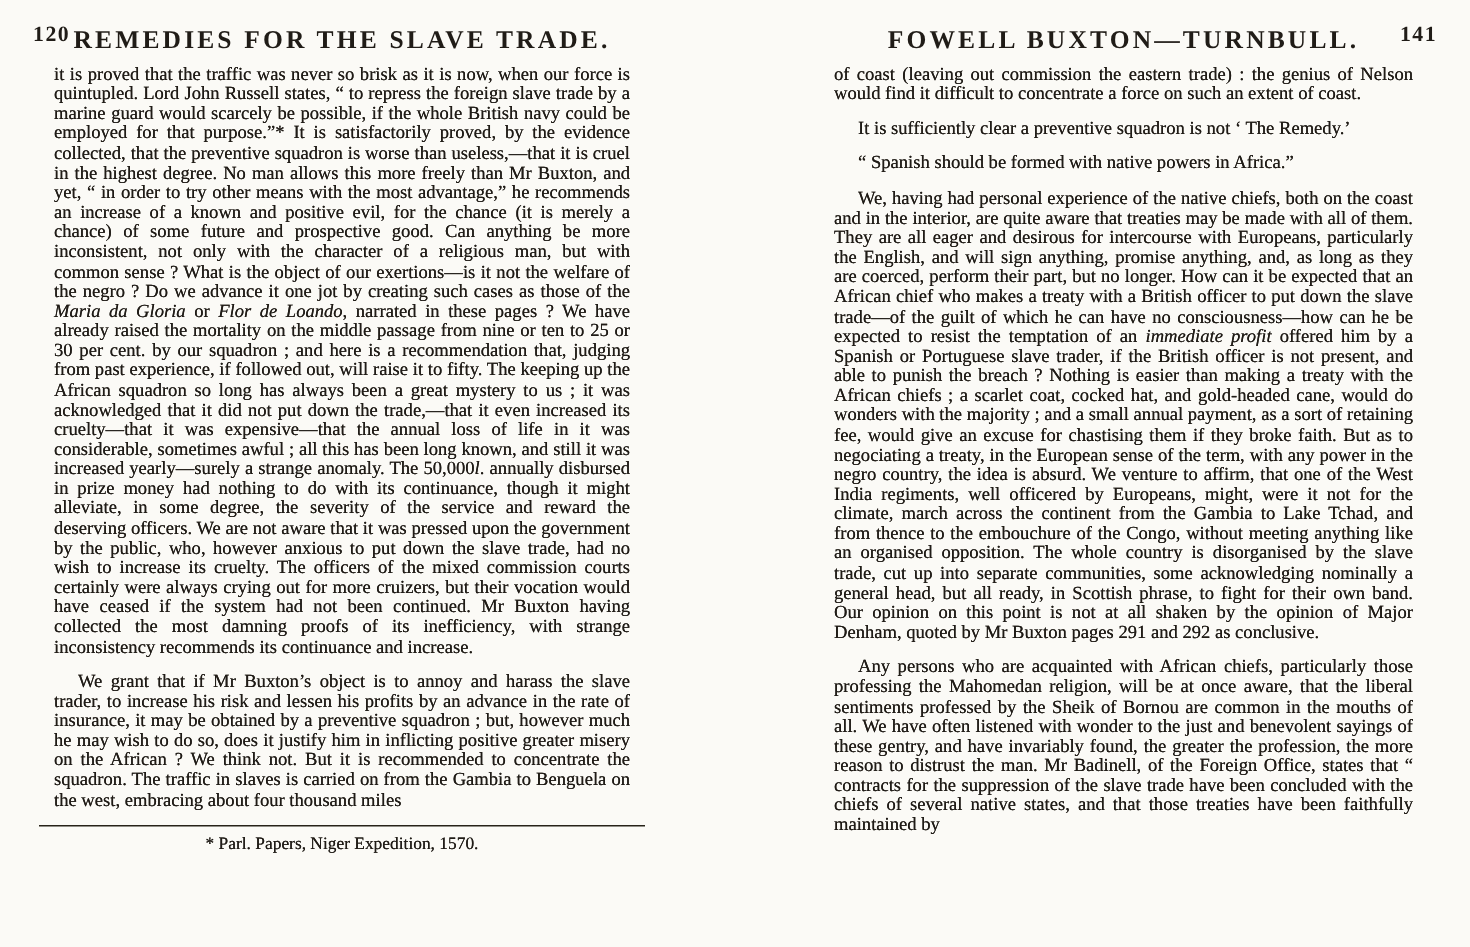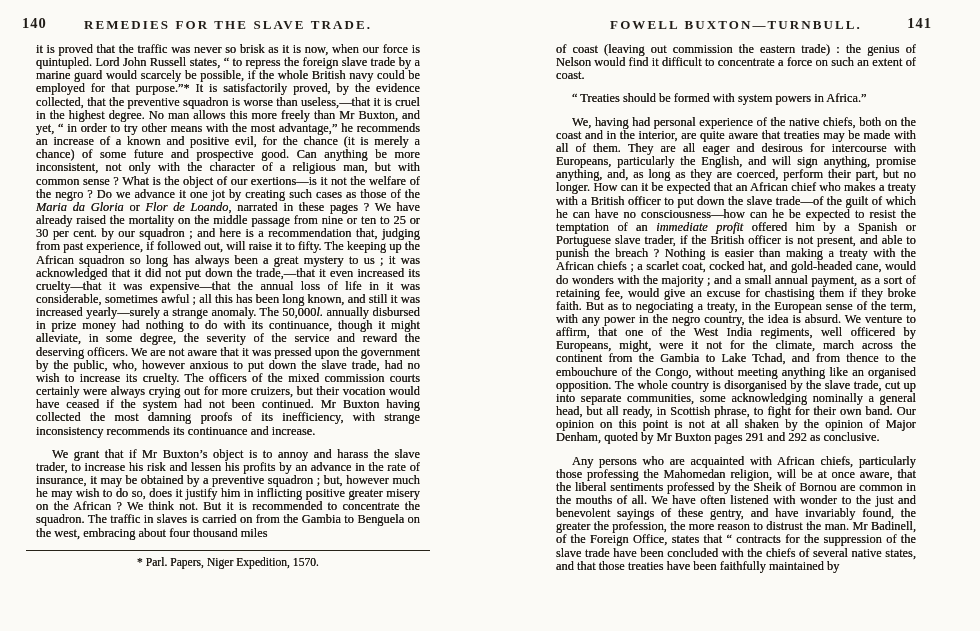--- a/index.html
+++ b/index.html
@@ -5,30 +5,30 @@
   html,body{margin:0;padding:0;}
   body{
     width:980px;height:631px;overflow:hidden;
     background:#fbfaf6;
     font-family:"Liberation Serif","DejaVu Serif",serif;
     color:#201c17;
   }
   .spread{display:flex;width:980px;height:631px;}
   .page{box-sizing:border-box;padding-top:15px;}
   .page-left{width:490px;padding-left:26px;padding-right:60px;}
-  .page-right{width:490px;padding-left:56px;padding-right:54px;}
+  .page-right{width:490px;padding-left:56px;padding-right:28px;}
   .header{position:relative;height:18px;margin-bottom:8px;}
   .pageno{
     position:absolute;top:0;font-weight:bold;font-size:14.5px;letter-spacing:1px;
   }
   .pageno-left{left:-4px;}
   .pageno-right{right:-6px;text-align:center;}
   .running-title{
     position:absolute;left:0;right:0;top:2px;text-align:center;
-    font-weight:bold;font-size:13px;letter-spacing:2.1px;
+    font-weight:bold;font-size:17px;letter-spacing:2.1px;
     white-space:nowrap;
   }
   .body p{
     margin:10px;text-align:justify;
     font-size:12.4px;line-height:13.15px;
     text-shadow:0 0 0.35px currentColor;
   }
   .body p.indent{text-indent:16px;}
   .italic{font-style:italic;}
   .footnote-rule{border:none;border-top:1.3px solid #272319;margin:7px 0 0 0;}
@@ -37,37 +37,38 @@
     text-shadow:0 0 0.35px currentColor;
   }
 </style>
 </head>
 <body>
 
 <div class="spread">
 
   <div class="page page-left">
     <div class="header">
-      <span class="pageno pageno-left">140</span>
+      <span class="pageno pageno-left">120</span>
       <span class="running-title">REMEDIES FOR THE SLAVE TRADE.</span>
     </div>
     <div class="body">
         <p class=""><span>it is proved that the traffic was never so brisk as it is now, when our force is quintupled. Lord John Russell states, “ to repress the foreign slave trade by a marine guard would scarcely be possible, if the whole British navy could be employed for that purpose.”* It is satisfactorily proved, by the evidence collected, that the preventive squadron is worse than useless,—that it is cruel in the highest degree. No man allows this more freely than Mr Buxton, and yet, “ in order to try other means with the most advantage,” he recommends an increase of a known and positive evil, for the chance (it is merely a chance) of some future and prospective good. Can anything be more inconsistent, not only with the character of a religious man, but with common sense ? What is the object of our exertions—is it not the welfare of the negro ? Do we advance it one jot by creating such cases as those of the </span><span class="italic">Maria da Gloria</span><span> or </span><span class="italic">Flor de Loando</span><span>, narrated in these pages ? We have already raised the mortality on the middle passage from nine or ten to 25 or 30 per cent. by our squadron ; and here is a recommendation that, judging from past experience, if followed out, will raise it to fifty. The keeping up the African squadron so long has always been a great mystery to us ; it was acknowledged that it did not put down the trade,—that it even increased its cruelty—that it was expensive—that the annual loss of life in it was considerable, sometimes awful ; all this has been long known, and still it was increased yearly—surely a strange anomaly. The 50,000</span><span class="italic">l</span><span>. annually disbursed in prize money had nothing to do with its continuance, though it might alleviate, in some degree, the severity of the service and reward the deserving officers. We are not aware that it was pressed upon the government by the public, who, however anxious to put down the slave trade, had no wish to increase its cruelty. The officers of the mixed commission courts certainly were always crying out for more cruizers, but their vocation would have ceased if the system had not been continued. Mr Buxton having collected the most damning proofs of its inefficiency, with strange inconsistency recommends its continuance and increase.</span></p>
         <p class="indent"><span>We grant that if Mr Buxton’s object is to annoy and harass the slave trader, to increase his risk and lessen his profits by an advance in the rate of insurance, it may be obtained by a preventive squadron ; but, however much he may wish to do so, does it justify him in inflicting positive greater misery on the African ? We think not. But it is recommended to concentrate the squadron. The traffic in slaves is carried on from the Gambia to Benguela on the west, embracing about four thousand miles</span></p>
       </div>
     <hr class="footnote-rule">
     <div class="footnote">* Parl. Papers, Niger Expedition, 1570.</div>
   </div>
 
   <div class="page page-right">
     <div class="header">
       <span class="running-title">FOWELL BUXTON—TURNBULL.</span>
       <span class="pageno pageno-right">141</span>
     </div>
     <div class="body">
         <p class=""><span>of coast (leaving out commission the eastern trade) : the genius of Nelson would find it difficult to concentrate a force on such an extent of coast.</span></p>
-        <p class="indent"><span>“ Treaties should be formed with system powers in Africa.”</span></p>
+        <p class="indent"><span>It is sufficiently clear a preventive squadron is not ‘ The Remedy.’</span></p>
+        <p class="indent"><span>“ Spanish should be formed with native powers in Africa.”</span></p>
         <p class="indent"><span>We, having had personal experience of the native chiefs, both on the coast and in the interior, are quite aware that treaties may be made with all of them. They are all eager and desirous for intercourse with Europeans, particularly the English, and will sign anything, promise anything, and, as long as they are coerced, perform their part, but no longer. How can it be expected that an African chief who makes a treaty with a British officer to put down the slave trade—of the guilt of which he can have no consciousness—how can he be expected to resist the temptation of an </span><span class="italic">immediate profit</span><span> offered him by a Spanish or Portuguese slave trader, if the British officer is not present, and able to punish the breach ? Nothing is easier than making a treaty with the African chiefs ; a scarlet coat, cocked hat, and gold-headed cane, would do wonders with the majority ; and a small annual payment, as a sort of retaining fee, would give an excuse for chastising them if they broke faith. But as to negociating a treaty, in the European sense of the term, with any power in the negro country, the idea is absurd. We venture to affirm, that one of the West India regiments, well officered by Europeans, might, were it not for the climate, march across the continent from the Gambia to Lake Tchad, and from thence to the embouchure of the Congo, without meeting anything like an organised opposition. The whole country is disorganised by the slave trade, cut up into separate communities, some acknowledging nominally a general head, but all ready, in Scottish phrase, to fight for their own band. Our opinion on this point is not at all shaken by the opinion of Major Denham, quoted by Mr Buxton pages 291 and 292 as conclusive.</span></p>
         <p class="indent"><span>Any persons who are acquainted with African chiefs, particularly those professing the Mahomedan religion, will be at once aware, that the liberal sentiments professed by the Sheik of Bornou are common in the mouths of all. We have often listened with wonder to the just and benevolent sayings of these gentry, and have invariably found, the greater the profession, the more reason to distrust the man. Mr Badinell, of the Foreign Office, states that “ contracts for the suppression of the slave trade have been concluded with the chiefs of several native states, and that those treaties have been faithfully maintained by</span></p>
       </div>
   </div>
 
 </div>
 
 </body></html>

